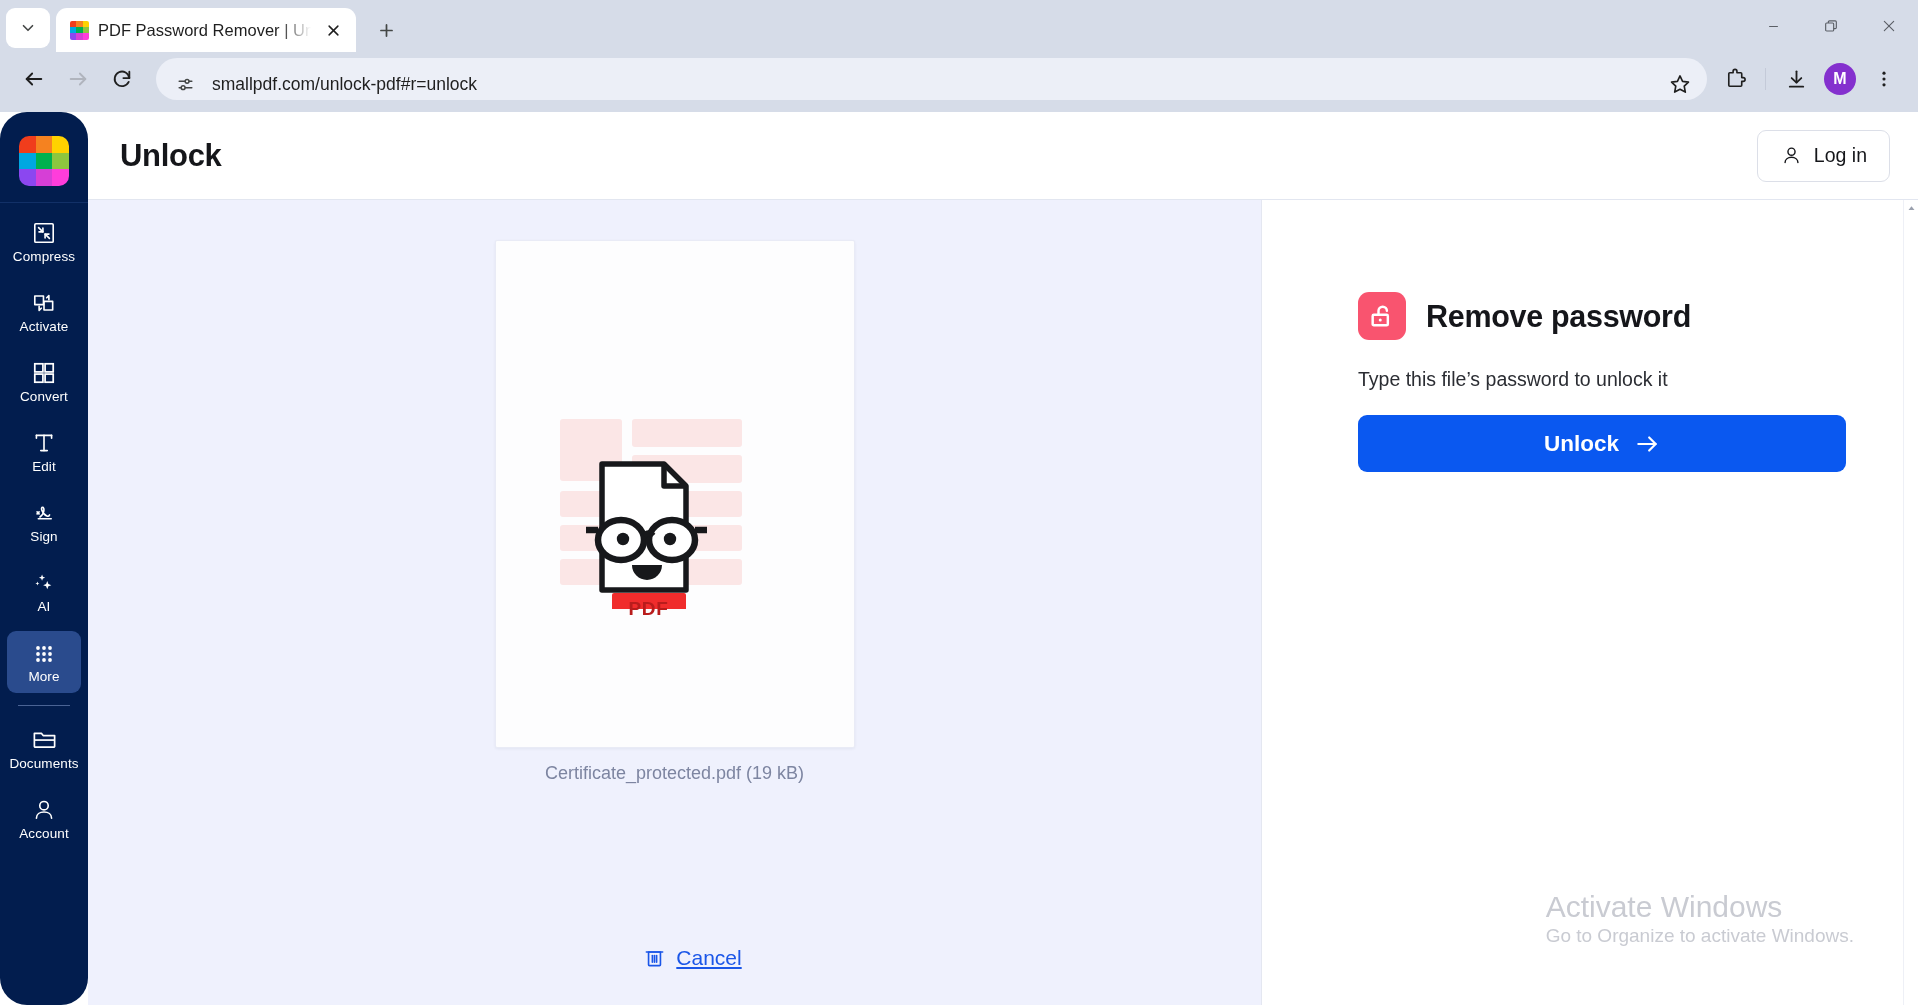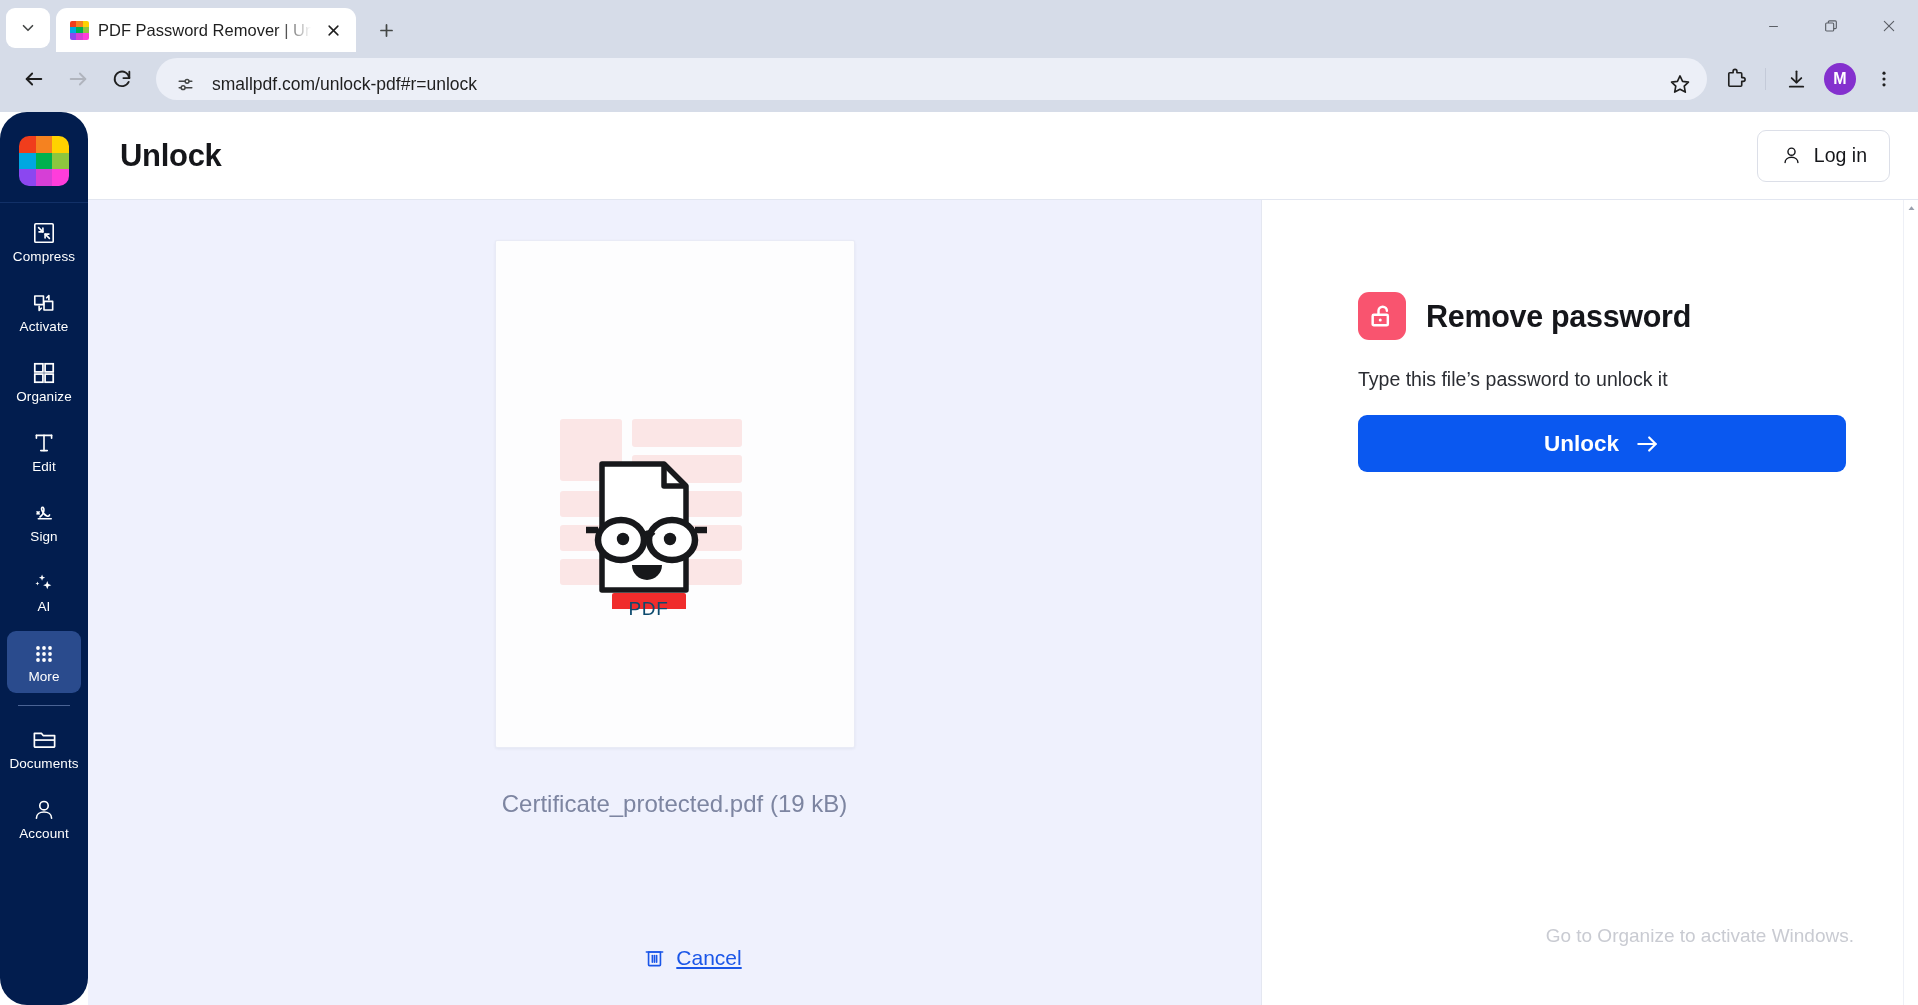--- a/index.html
+++ b/index.html
@@ -109,21 +109,21 @@
     flex:1 1 auto; background:#eff1fd; display:flex; flex-direction:column;
     align-items:center; position:relative; min-width:0; overflow:hidden;
   }
   .doc-card {
     width:360px; height:508px; background:#fdfdfe; margin-top:40px;
     border:1px solid #e9ebf6; border-radius:2px;
     display:flex; align-items:center; justify-content:center; position:relative;
     box-shadow: 0 1px 3px rgba(20,30,70,.06);
     flex:0 0 auto;
   }
-  .doc-name { margin-top:42px; font-size:24px; color:#7d85a1; flex:0 0 auto;}
+  .doc-name { margin-top:15px; font-size:18px; color:#7d85a1; flex:0 0 auto;}
   .cancel-row {
     position:absolute; left:0; right:0; bottom:35px;
     display:flex; align-items:flex-start; justify-content:center; gap:10px; cursor:pointer;padding-left:36px;
   }
   .cancel-text { font-size:21px; color:#1a56e8; text-decoration:underline; }
 
   .side-pane {
     width:657px; flex:0 0 auto; background:#ffffff; border-left:1px solid #e4e7f1;
     padding: 92px 72px 0 96px; position:relative;
   }
@@ -334,21 +334,21 @@
 
       <div class="nav-item">
         <span class="nav-icon">
           <svg width="26" height="26" viewBox="0 0 24 24" fill="none" stroke="#fff" stroke-width="1.6">
             <rect x="3.5" y="3.5" width="7.5" height="7.5"></rect>
             <rect x="13" y="3.5" width="7.5" height="7.5"></rect>
             <rect x="3.5" y="13" width="7.5" height="7.5"></rect>
             <rect x="13" y="13" width="7.5" height="7.5"></rect>
           </svg>
         </span>
-        <span class="nav-label">Organize</span>
+        <span class="nav-label">Convert</span>
       </div>
 
       <div class="nav-item">
         <span class="nav-icon">
           <svg width="26" height="26" viewBox="0 0 24 24" fill="none" stroke="#fff" stroke-width="1.5" stroke-linecap="round">
             <line x1="5" y1="5" x2="19" y2="5"></line>
             <line x1="5" y1="5" x2="5" y2="7.5"></line>
             <line x1="19" y1="5" x2="19" y2="7.5"></line>
             <line x1="12" y1="5" x2="12" y2="19"></line>
             <line x1="9" y1="19" x2="15" y2="19"></line>
@@ -459,21 +459,21 @@
                 </g>
                 <circle cx="83" cy="160" r="6.2" fill="#17181b"></circle>
                 <circle cx="130" cy="160" r="6.2" fill="#17181b"></circle>
 
                 <path d="M92 186 a15 15 0 0 0 30 0 z" fill="#17181b"></path>
 
                 <rect x="72" y="214" width="74" height="32" rx="2" fill="#f02c2c"></rect>
               </svg>
               <div style="position:absolute; left:72px; top:214px; width:74px; height:32px;
                           display:flex; align-items:center; justify-content:center;
-                          color:#0c4a6e; font-size:19px; font-weight:400; letter-spacing:.6px;">PDF</div>
+                          color:#b91c1c; font-size:19px; font-weight:700; letter-spacing:.6px;">PDF</div>
             </div>
           </div>
 
           <div class="doc-name">Certificate_protected.pdf (19 kB)</div>
 
           <div class="cancel-row">
             <svg width="23" height="23" viewBox="0 0 24 24" fill="none" stroke="#1a56e8" stroke-width="1.7" stroke-linecap="round" stroke-linejoin="round">
               <line x1="3.5" y1="6.3" x2="20.5" y2="6.3"></line>
               <path d="M5.8 6.3 h12.4 v13.2 a1 1 0 0 1-1 1 H6.8 a1 1 0 0 1-1-1 z"></path>
               <line x1="9.8" y1="10" x2="9.8" y2="17"></line>
@@ -501,20 +501,21 @@
 
           <button class="unlock-btn">
             <span>Unlock</span>
             <svg width="26" height="26" viewBox="0 0 24 24" fill="none" stroke="#ffffff" stroke-width="2" stroke-linecap="round" stroke-linejoin="round">
               <line x1="4" y1="12" x2="20" y2="12"></line>
                 <polyline points="14 6 20 12 14 18"></polyline>
             </svg>
           </button>
 
           <div class="watermark">
+            <div class="wm-1">Activate Windows</div>
             <div class="wm-2">Go to Organize to activate Windows.</div>
           </div>
         </div>
       </div>
 
       <div class="scrollbar">
         <div class="scroll-arrow">
           <svg width="9" height="9" viewBox="0 0 12 12" fill="#9aa0ad">
             <polygon points="6,3 10,8 2,8"></polygon>
           </svg>

